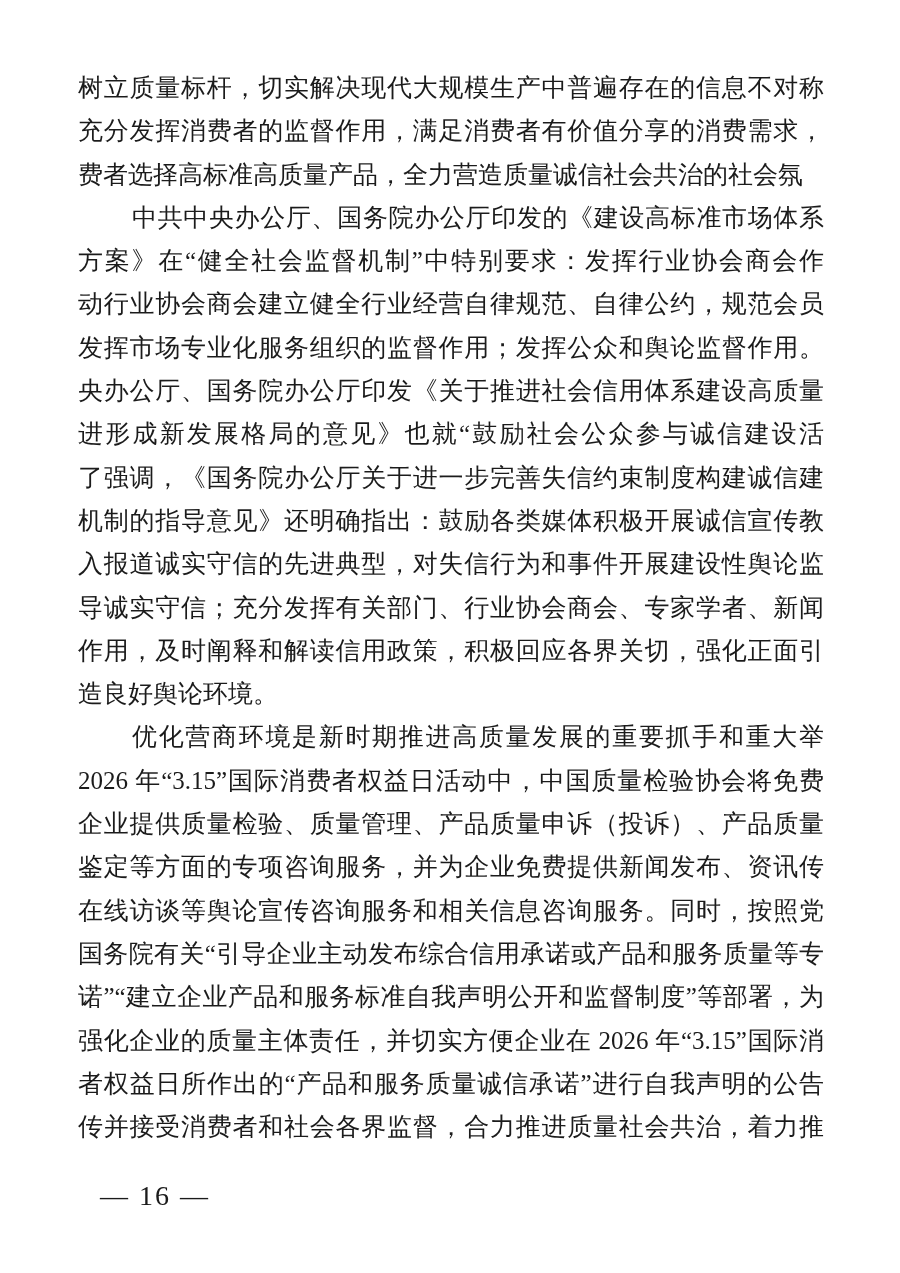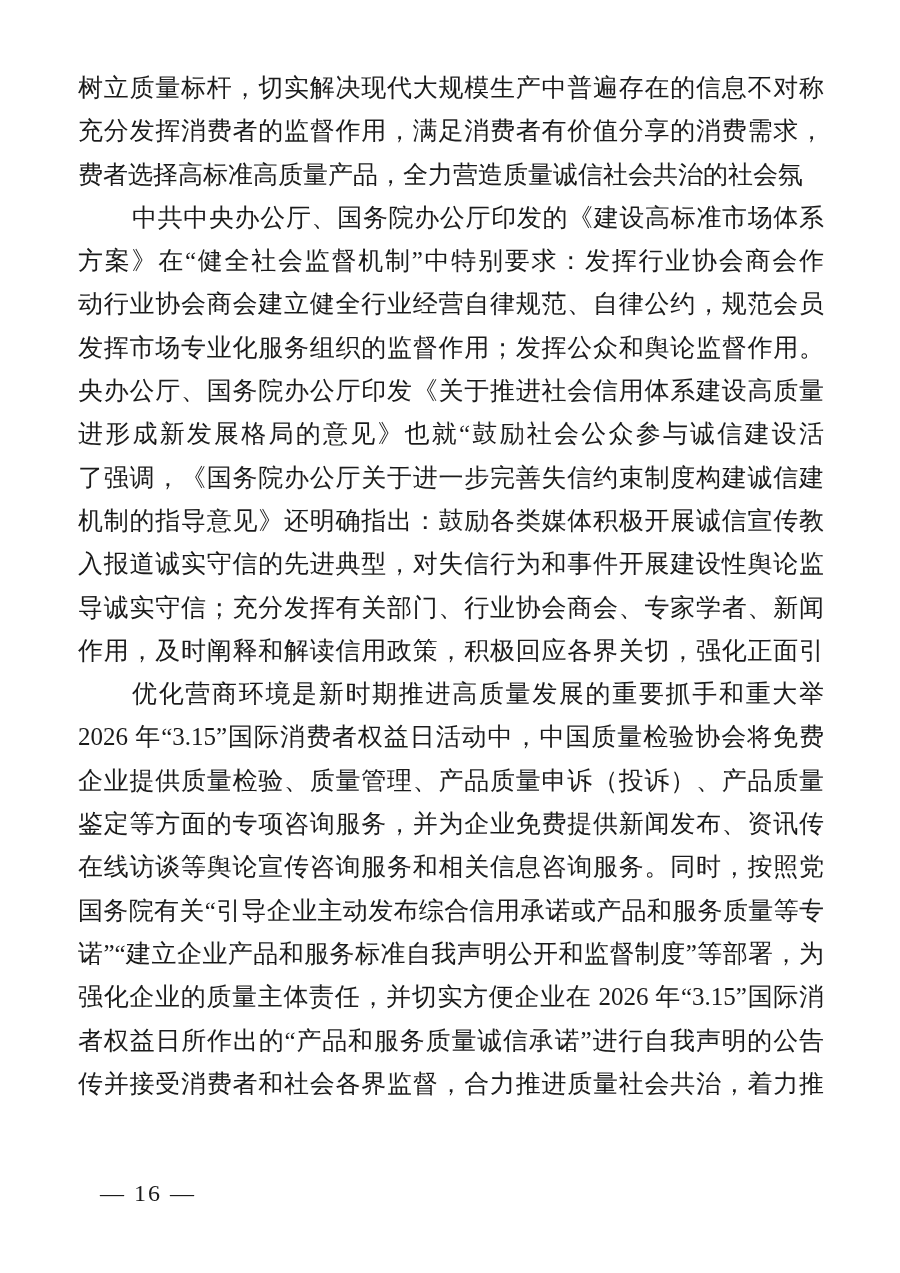--- a/index.html
+++ b/index.html
@@ -32,21 +32,21 @@
     text-align: justify;
     text-align-last: justify;
     text-justify: inter-character;
   }
   .line.bold { font-weight: bold; }
   .line.indent-para { padding-left: 54px; }
   .line.indent-heading { padding-left: 42px; }
   .page-number {
     position: absolute;
     left: 100px; top: 1180px;
-    font-size: 24px;
+    font-size: 28px;
     letter-spacing: 2px;
     color: #1b1b1b;
     white-space: pre;
   }
 </style>
 </head>
 <body>
 
 <div class="page">
   <div class="doc-body">
@@ -57,20 +57,21 @@
       <div class="line fill">方案》在“健全社会监督机制”中特别要求：发挥行业协会商会作用；推</div>
       <div class="line fill">动行业协会商会建立健全行业经营自律规范、自律公约，规范会员行为；</div>
       <div class="line fill">发挥市场专业化服务组织的监督作用；发挥公众和舆论监督作用。中共中</div>
       <div class="line fill">央办公厅、国务院办公厅印发《关于推进社会信用体系建设高质量发展促</div>
       <div class="line fill">进形成新发展格局的意见》也就“鼓励社会公众参与诚信建设活动”进行</div>
       <div class="line fill">了强调，《国务院办公厅关于进一步完善失信约束制度构建诚信建设长效</div>
       <div class="line fill">机制的指导意见》还明确指出：鼓励各类媒体积极开展诚信宣传教育，深</div>
       <div class="line fill">入报道诚实守信的先进典型，对失信行为和事件开展建设性舆论监督，倡</div>
       <div class="line fill">导诚实守信；充分发挥有关部门、行业协会商会、专家学者、新闻媒体等</div>
       <div class="line fill">作用，及时阐释和解读信用政策，积极回应各界关切，强化正面引导，营</div>
+      <div class="line">造良好舆论环境。</div>
       <div class="line fill indent-para">优化营商环境是新时期推进高质量发展的重要抓手和重大举措。在</div>
       <div class="line fill">2026 年“3.15”国际消费者权益日活动中，中国质量检验协会将免费为</div>
       <div class="line fill">企业提供质量检验、质量管理、产品质量申诉（投诉）、产品质量仲裁和</div>
       <div class="line fill">鉴定等方面的专项咨询服务，并为企业免费提供新闻发布、资讯传播、</div>
       <div class="line fill">在线访谈等舆论宣传咨询服务和相关信息咨询服务。同时，按照党中央、</div>
       <div class="line fill">国务院有关“引导企业主动发布综合信用承诺或产品和服务质量等专项承</div>
       <div class="line fill">诺”“建立企业产品和服务标准自我声明公开和监督制度”等部署，为了</div>
       <div class="line fill">强化企业的质量主体责任，并切实方便企业在 2026 年“3.15”国际消费</div>
       <div class="line fill">者权益日所作出的“产品和服务质量诚信承诺”进行自我声明的公告宣</div>
       <div class="line fill">传并接受消费者和社会各界监督，合力推进质量社会共治，着力推进消费</div>

